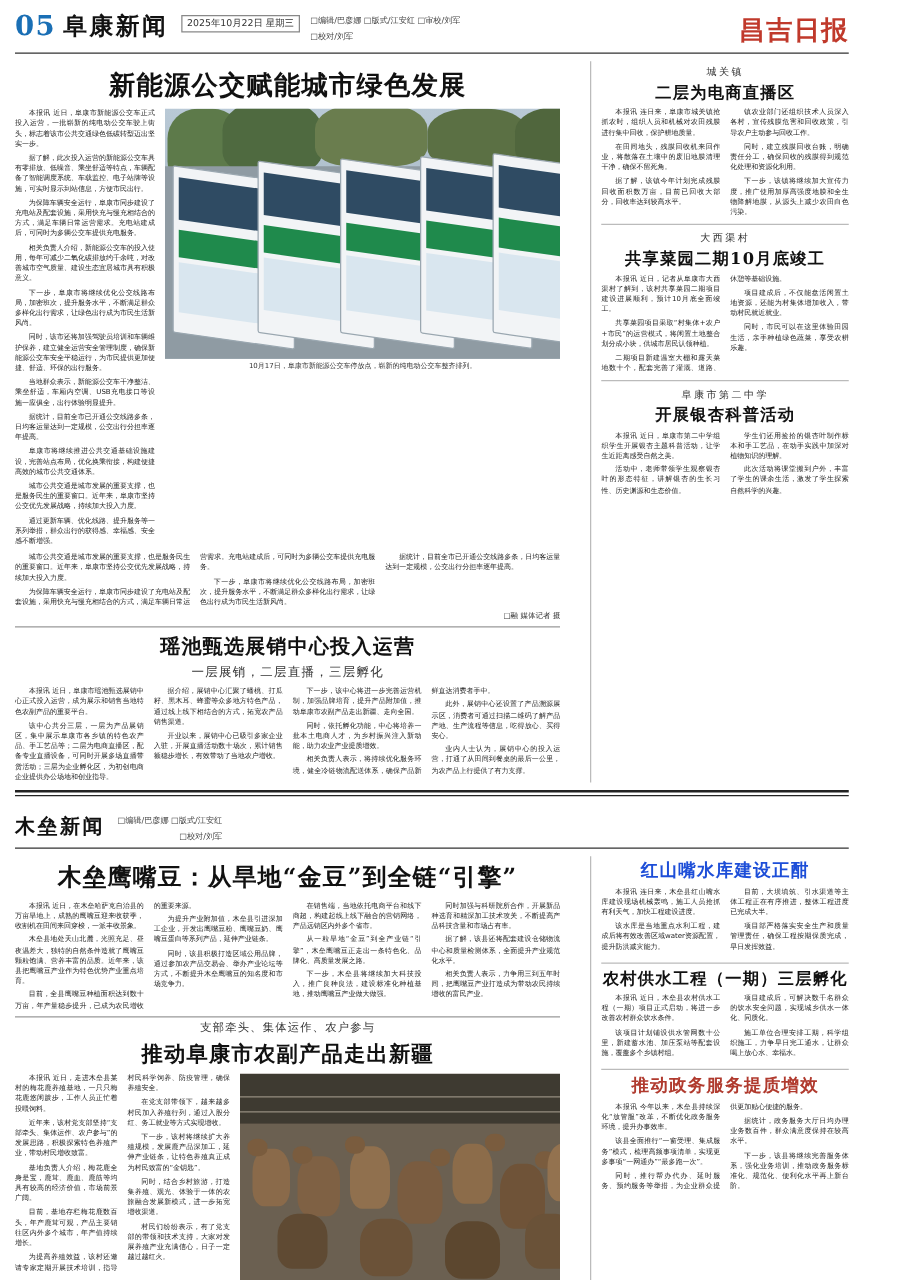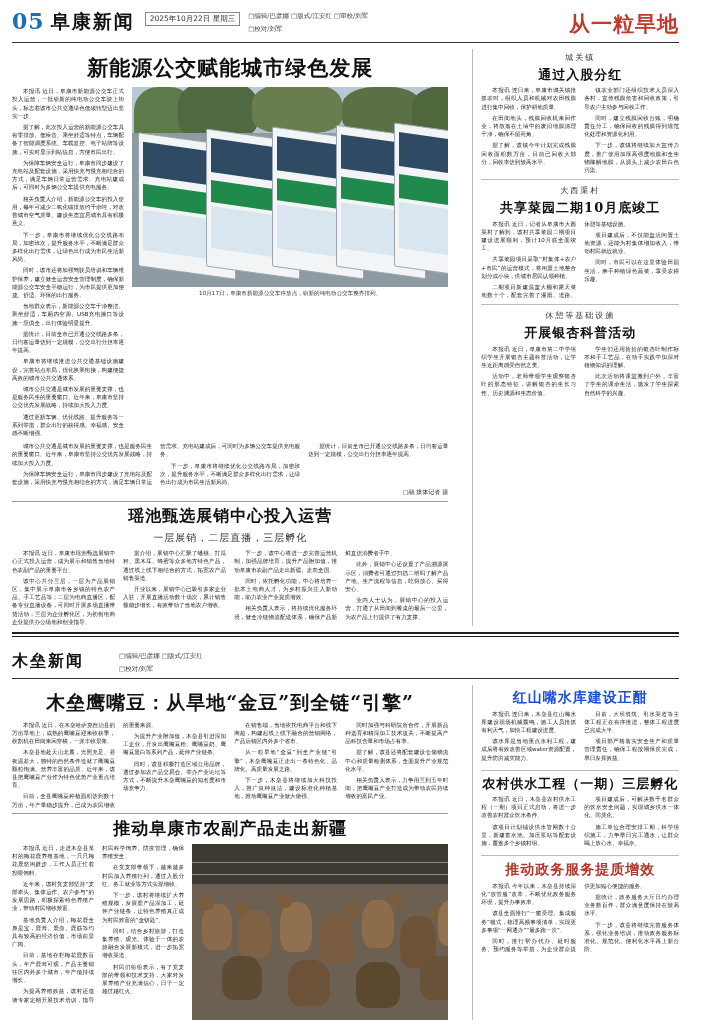--- a/index.html
+++ b/index.html
@@ -41,21 +41,21 @@
   .cols{display:flex;gap:24px;margin-top:6px;}
   .colA{width:470px;}
   .colB{width:213px;border-left:.5px solid #bbb;padding-left:8px;}
 
   .headline{
     text-align:center;font-weight:bold;
     font-family:"DejaVu Serif","Liberation Serif",serif;
     color:#111;line-height:1.25;
   }
   .h1{font-size:21px;letter-spacing:1px;margin:6px 0 6px;}
-  .h2{font-size:16px;letter-spacing:1px;margin:5px 0 4px;font-family:Liberation Mono, monospace;}
+  .h2{font-size:16px;letter-spacing:1px;margin:5px 0 4px;}
   .h3{font-size:13px;letter-spacing:1px;margin:4px 0 3px;}
   .kicker{text-align:center;font-size:9px;color:#333;margin:2px 0;letter-spacing:1px;}
   .subhead{text-align:center;font-size:10px;color:#333;margin:2px 0 4px;letter-spacing:1px;}
 
   .body{
     font-size:5.6px;line-height:8.2px;text-align:justify;color:#222;
     column-gap:8px;
     -webkit-hyphens:none;hyphens:none;word-break:break-all;
   }
   .c2{column-count:2;}
@@ -75,40 +75,40 @@
   .tree{position:absolute;background:#5d7a4a;border-radius:40% 40% 30% 30%;}
   .ground{position:absolute;left:0;right:0;background:#8d9aa3;}
 
   .deer{position:absolute;background:#8a6a4a;border-radius:40% 40% 30% 30%;}
   .deerhead{position:absolute;background:#7a5c3e;border-radius:45%;}
   .fence{position:absolute;left:0;right:0;height:1px;background:#b9b0a1;opacity:.7;}
 
   
   .secbar{display:flex;align-items:flex-start;padding-top:5px;}
   .secbar .sec-name{font-size:16px;}
-  .secbar .editor-line{margin-left:25px;}
+  .secbar .editor-line{margin-left:0;text-align:right;}
 
   .hr-dbl{border:0;border-top:2px solid #222;border-bottom:.5px solid #222;height:2px;margin:6px 0;}
   .right-kicker{text-align:center;font-size:8px;color:#333;letter-spacing:2px;margin-top:3px;}
   .mini-rule{border:0;border-top:.5px solid #bbb;margin:5px 0;}
 </style>
 </head>
 <body>
 
 <div class="page">
 
   <div class="masthead">
     <div class="pg-num">05</div>
     <div class="sec-name">阜康新闻</div>
     <div class="date-box">2025年10月22日 星期三</div>
     <div>
       <div class="editor-line">□编辑/巴彦娜 □版式/江安红 □审校/刘军</div>
       <div class="editor-line">□校对/刘军</div>
     </div>
-    <div class="nameplate">从一粒旱地</div>
+    <div class="nameplate">昌吉日报</div>
   </div>
   <hr class="rule">
 
   <div class="cols">
 
     <div class="colA">
 
       <h1 class="headline h1">新能源公交赋能城市绿色发展</h1>
 
       <div style="display:flex;gap:8px;">
@@ -189,21 +189,21 @@
         <p>同时，依托孵化功能，中心将培养一批本土电商人才，为乡村振兴注入新动能，助力农业产业提质增效。</p>
         <p>相关负责人表示，将持续优化服务环境，健全冷链物流配送体系，确保产品新鲜直达消费者手中。</p>
         <p>此外，展销中心还设置了产品溯源展示区，消费者可通过扫描二维码了解产品产地、生产流程等信息，吃得放心、买得安心。</p>
         <p>业内人士认为，展销中心的投入运营，打通了从田间到餐桌的最后一公里，为农产品上行提供了有力支撑。</p>
       </div>
     </div>
 
     <div class="colB">
 
       <div class="right-kicker">城关镇</div>
-      <h3 class="headline h3">通过入股分红</h3>
+      <h3 class="headline h3">二层为电商直播区</h3>
       <div class="body c2">
         <p>本报讯 连日来，阜康市城关镇抢抓农时，组织人员和机械对农田残膜进行集中回收，保护耕地质量。</p>
         <p>在田间地头，残膜回收机来回作业，将散落在土壤中的废旧地膜清理干净，确保不留死角。</p>
         <p>据了解，该镇今年计划完成残膜回收面积数万亩，目前已回收大部分，回收率达到较高水平。</p>
         <p>镇农业部门还组织技术人员深入各村，宣传残膜危害和回收政策，引导农户主动参与回收工作。</p>
         <p>同时，建立残膜回收台账，明确责任分工，确保回收的残膜得到规范化处理和资源化利用。</p>
         <p>下一步，该镇将继续加大宣传力度，推广使用加厚高强度地膜和全生物降解地膜，从源头上减少农田白色污染。</p>
       </div>
 
       <hr class="mini-rule">
@@ -213,21 +213,21 @@
       <div class="body c2">
         <p>本报讯 近日，记者从阜康市大西渠村了解到，该村共享菜园二期项目建设进展顺利，预计10月底全面竣工。</p>
         <p>共享菜园项目采取“村集体+农户+市民”的运营模式，将闲置土地整合划分成小块，供城市居民认领种植。</p>
         <p>二期项目新建温室大棚和露天菜地数十个，配套完善了灌溉、道路、休憩等基础设施。</p>
         <p>项目建成后，不仅能盘活闲置土地资源，还能为村集体增加收入，带动村民就近就业。</p>
         <p>同时，市民可以在这里体验田园生活，亲手种植绿色蔬菜，享受农耕乐趣。</p>
       </div>
 
       <hr class="mini-rule">
 
-      <div class="right-kicker">休憩等基础设施</div>
+      <div class="right-kicker">阜康市第二中学</div>
       <h3 class="headline h3">开展银杏科普活动</h3>
       <div class="body c2">
         <p>本报讯 近日，阜康市第二中学组织学生开展银杏主题科普活动，让学生近距离感受自然之美。</p>
         <p>活动中，老师带领学生观察银杏叶的形态特征，讲解银杏的生长习性、历史渊源和生态价值。</p>
         <p>学生们还用捡拾的银杏叶制作标本和手工艺品，在动手实践中加深对植物知识的理解。</p>
         <p>此次活动将课堂搬到户外，丰富了学生的课余生活，激发了学生探索自然科学的兴趣。</p>
       </div>
     </div>
   </div>
 
@@ -257,20 +257,21 @@
         <p>在销售端，当地依托电商平台和线下商超，构建起线上线下融合的营销网络，产品远销区内外多个省市。</p>
         <p>从一粒旱地“金豆”到全产业链“引擎”，木垒鹰嘴豆正走出一条特色化、品牌化、高质量发展之路。</p>
         <p>下一步，木垒县将继续加大科技投入，推广良种良法，建设标准化种植基地，推动鹰嘴豆产业做大做强。</p>
         <p>同时加强与科研院所合作，开展新品种选育和精深加工技术攻关，不断提高产品科技含量和市场占有率。</p>
         <p>据了解，该县还将配套建设仓储物流中心和质量检测体系，全面提升产业规范化水平。</p>
         <p>相关负责人表示，力争用三到五年时间，把鹰嘴豆产业打造成为带动农民持续增收的富民产业。</p>
       </div>
 
       <hr class="rule thin">
 
+      <div class="kicker">支部牵头、集体运作、农户参与</div>
       <h2 class="headline h2" style="font-size:17px;">推动阜康市农副产品走出新疆</h2>
 
       <div style="display:flex;gap:8px;margin-top:3px;">
         <div style="width:172px;">
           <div class="body c2">
             <p>本报讯 近日，走进木垒县某村的梅花鹿养殖基地，一只只梅花鹿悠闲踱步，工作人员正忙着投喂饲料。</p>
             <p>近年来，该村党支部坚持“支部牵头、集体运作、农户参与”的发展思路，积极探索特色养殖产业，带动村民增收致富。</p>
             <p>基地负责人介绍，梅花鹿全身是宝，鹿茸、鹿血、鹿筋等均具有较高的经济价值，市场前景广阔。</p>
             <p>目前，基地存栏梅花鹿数百头，年产鹿茸可观，产品主要销往区内外多个城市，年产值持续增长。</p>
             <p>为提高养殖效益，该村还邀请专家定期开展技术培训，指导村民科学饲养、防疫管理，确保养殖安全。</p>

